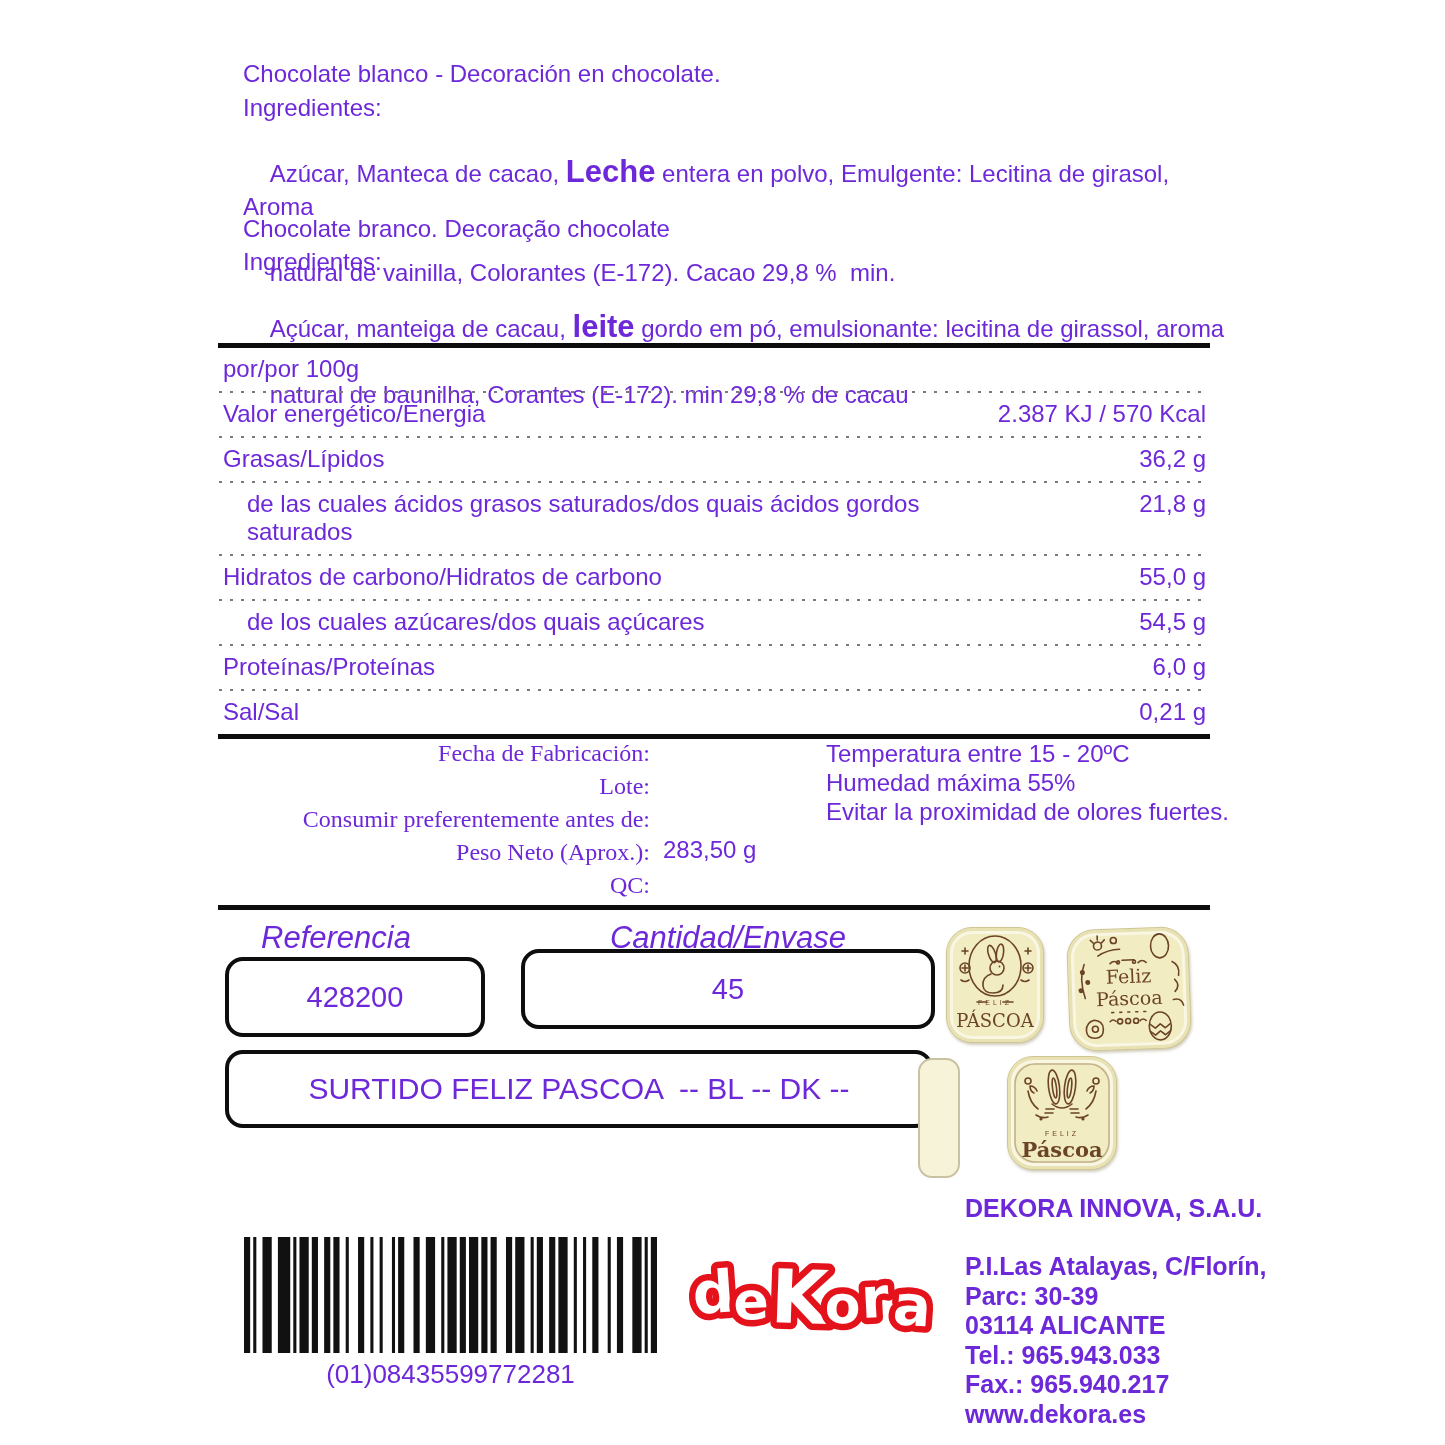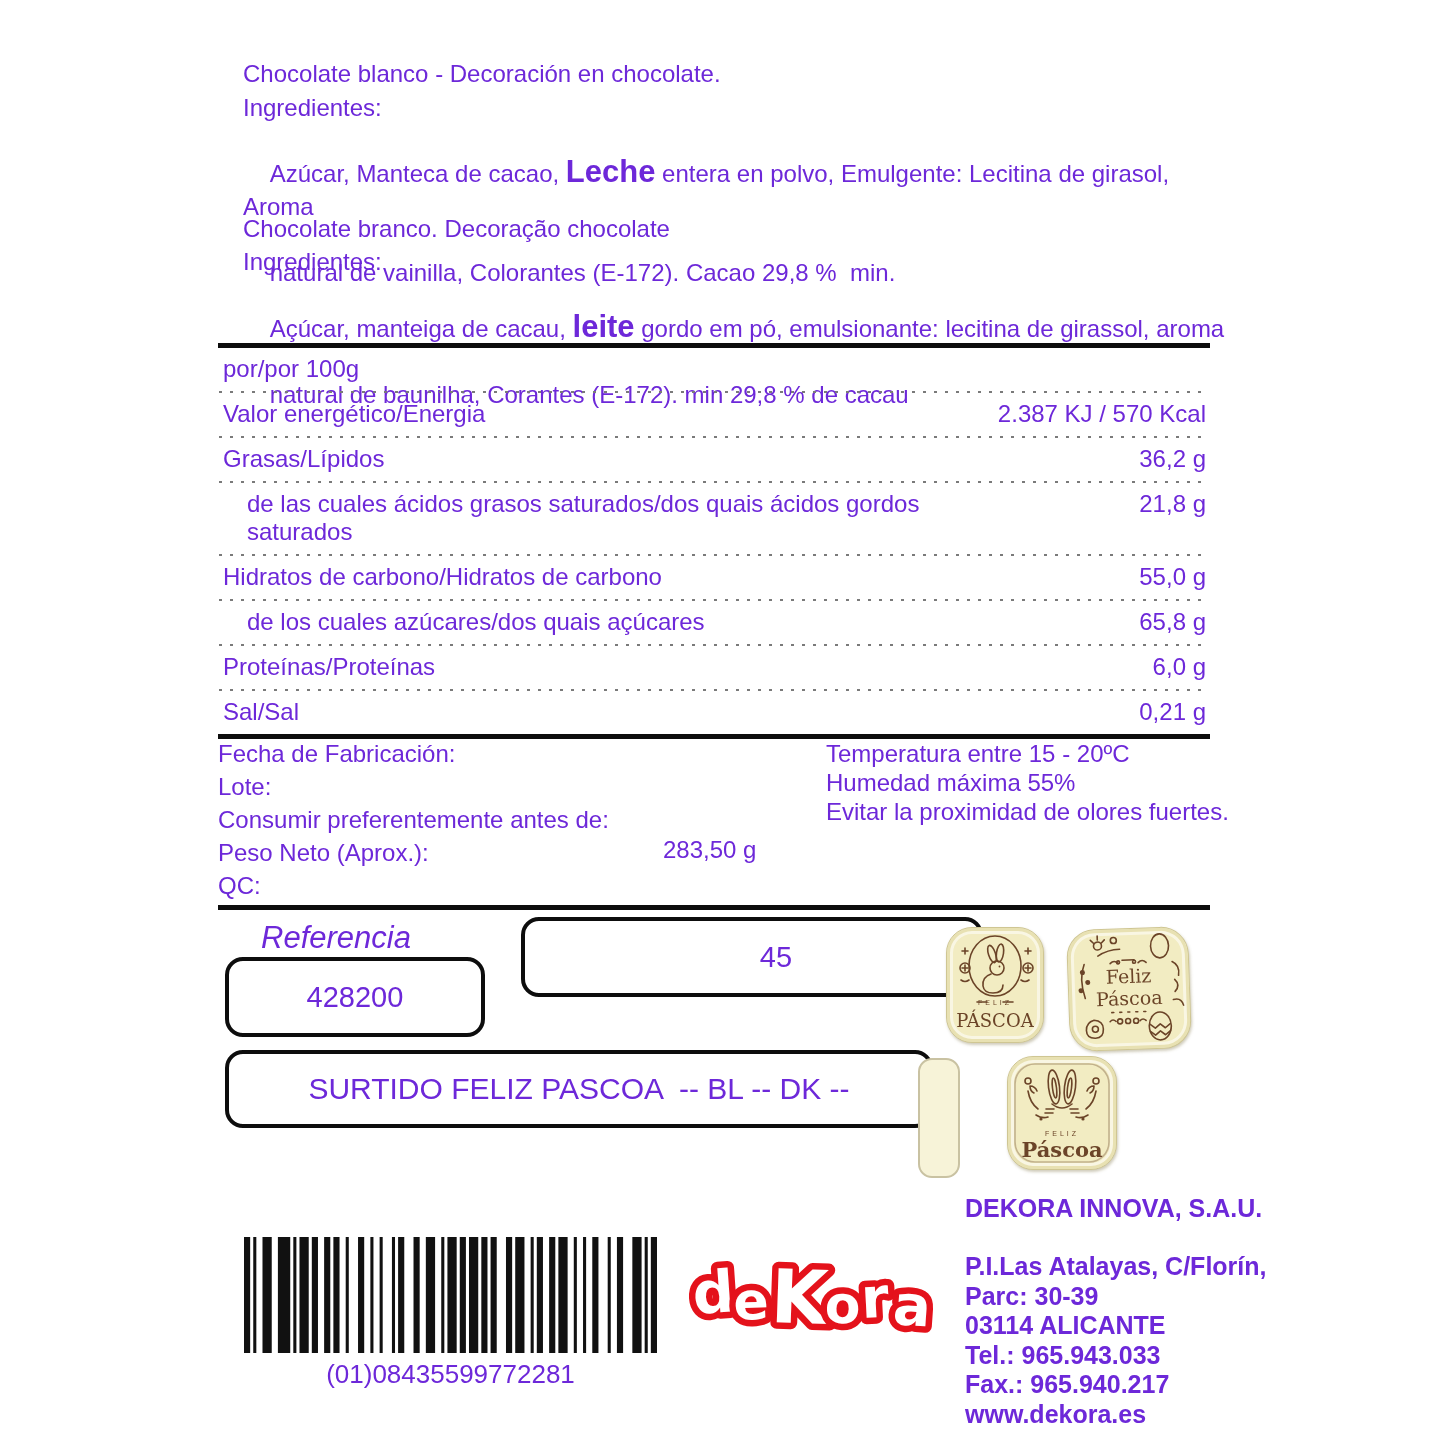--- a/index.html
+++ b/index.html
@@ -13,22 +13,22 @@
   .ntable{position:absolute;left:218px;top:343px;width:992px;
           border-top:5px solid #0d0d0d;border-bottom:5px solid #0d0d0d;}
   .nrow{display:flex;justify-content:space-between;align-items:flex-start;
         padding:7px 2px 8px 5px;font-size:24px;line-height:28px;}
   .nrow.indent{padding-left:29px;}
   .nlabel{max-width:720px;}
   .nvalue{white-space:nowrap;padding-right:2px;}
   .dotsep{height:2px;margin:0 1px;
           background-image:repeating-linear-gradient(90deg,#7a7a7a 0 3px,transparent 3px 11px);}
   
-  .prod-left{position:absolute;left:218px;top:737px;width:432px;
-             font-size:24px;line-height:33px;}
+  .prod-left{position:absolute;left:218px;top:737px;width:432px;text-align:right;
+             font-size:24px;line-height:33px;font-family:Liberation Serif, serif;}
   .prod-right{position:absolute;left:826px;top:739px;width:410px;font-size:24px;line-height:29px;}
   .peso-value{position:absolute;left:663px;top:836px;font-size:24px;}
   .hr{position:absolute;left:218px;width:992px;height:5px;background:#0d0d0d;}
   
   .ref-head{position:absolute;top:920px;font-size:31px;font-style:italic;text-align:center;}
   .rbox{position:absolute;border:4px solid #0d0d0d;border-radius:18px;background:#fff;
         display:flex;align-items:center;justify-content:center;font-size:29px;white-space:pre-wrap;}
   
   .stamp{position:absolute;background:#f2ecc2;border:1px solid #cfc693;
          box-shadow:inset 0 0 0 3px #e8e1b2, inset 0 0 0 6px rgba(255,255,255,.55), 1px 2px 3px rgba(120,110,60,.35);}
@@ -85,21 +85,21 @@
           <span class="nvalue">21,8 g</span>
         </div>
         <div class="dotsep"></div>
         <div class="nrow">
           <span class="nlabel">Hidratos de carbono/Hidratos de carbono</span>
           <span class="nvalue">55,0 g</span>
         </div>
         <div class="dotsep"></div>
         <div class="nrow indent">
           <span class="nlabel">de los cuales azúcares/dos quais açúcares</span>
-          <span class="nvalue">65,8 g</span>
+          <span class="nvalue">54,5 g</span>
         </div>
         <div class="dotsep"></div>
         <div class="nrow">
           <span class="nlabel">Proteínas/Proteínas</span>
           <span class="nvalue">6,0 g</span>
         </div>
         <div class="dotsep"></div>
         <div class="nrow">
           <span class="nlabel">Sal/Sal</span>
           <span class="nvalue">0,21 g</span>
@@ -119,21 +119,21 @@
       <div>Temperatura entre 15 - 20ºC</div>
       <div>Humedad máxima 55%</div>
       <div>Evitar la proximidad de olores fuertes.</div>
     </div>
 
   <div class="hr" style="top:905px;"></div>
 
   <div class="ref-head" style="left:236px;width:200px;">Referencia</div>
   <div class="ref-head" style="left:568px;width:320px;">Cantidad/Envase</div>
   <div class="rbox" style="left:225px;top:957px;width:252px;height:72px;">428200</div>
-  <div class="rbox" style="left:521px;top:917px;width:406px;height:72px;padding-left:48px;">45</div>
+  <div class="rbox" style="left:521px;top:949px;width:406px;height:72px;">45</div>
   <div class="rbox" style="left:225px;top:1050px;width:700px;height:70px;font-size:30px;">SURTIDO FELIZ PASCOA  -- BL -- DK --</div>
 
   <div class="ghost" style="left:918px;top:1058px;width:38px;height:116px;"></div>
 
   <div class="stamp" style="left:946px;top:927px;width:96px;height:114px;border-radius:26px;">
     <svg viewBox="0 0 96 114">
       <ellipse class="ink" cx="48" cy="38" rx="26" ry="30"></ellipse>
       <ellipse class="ink" cx="45" cy="26" rx="3.5" ry="9" transform="rotate(-18 45 26)"></ellipse>
       <ellipse class="ink" cx="53" cy="25" rx="3.5" ry="9" transform="rotate(8 53 25)"></ellipse>
       <circle class="ink" cx="50" cy="40" r="7"></circle>

